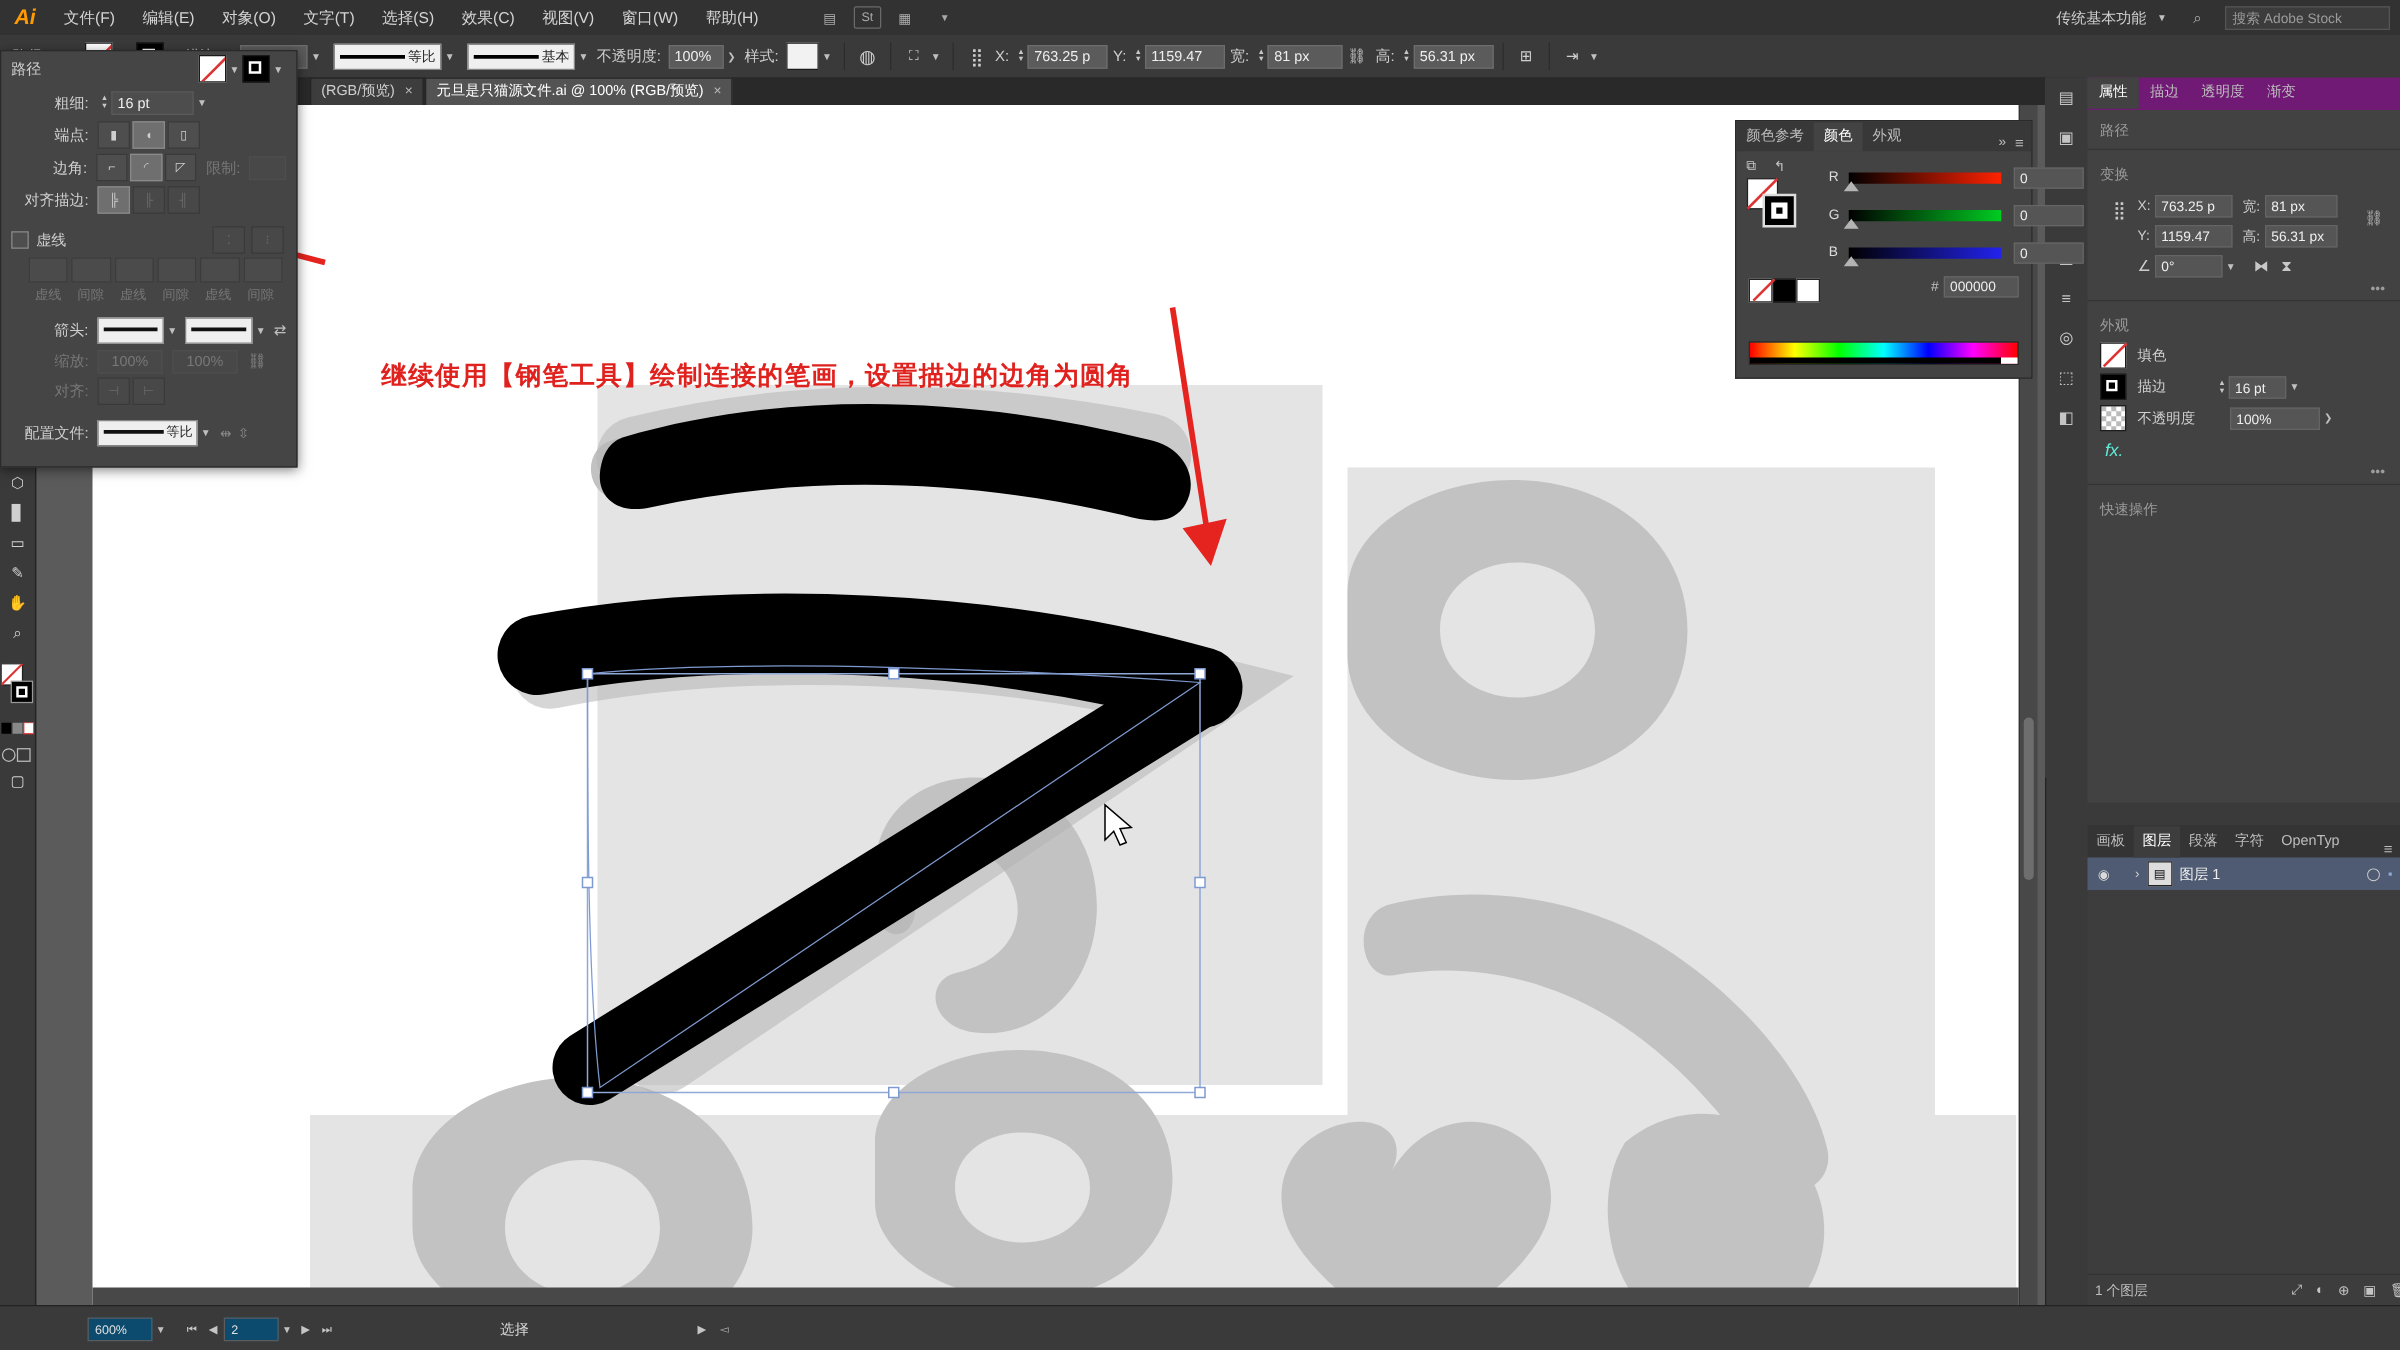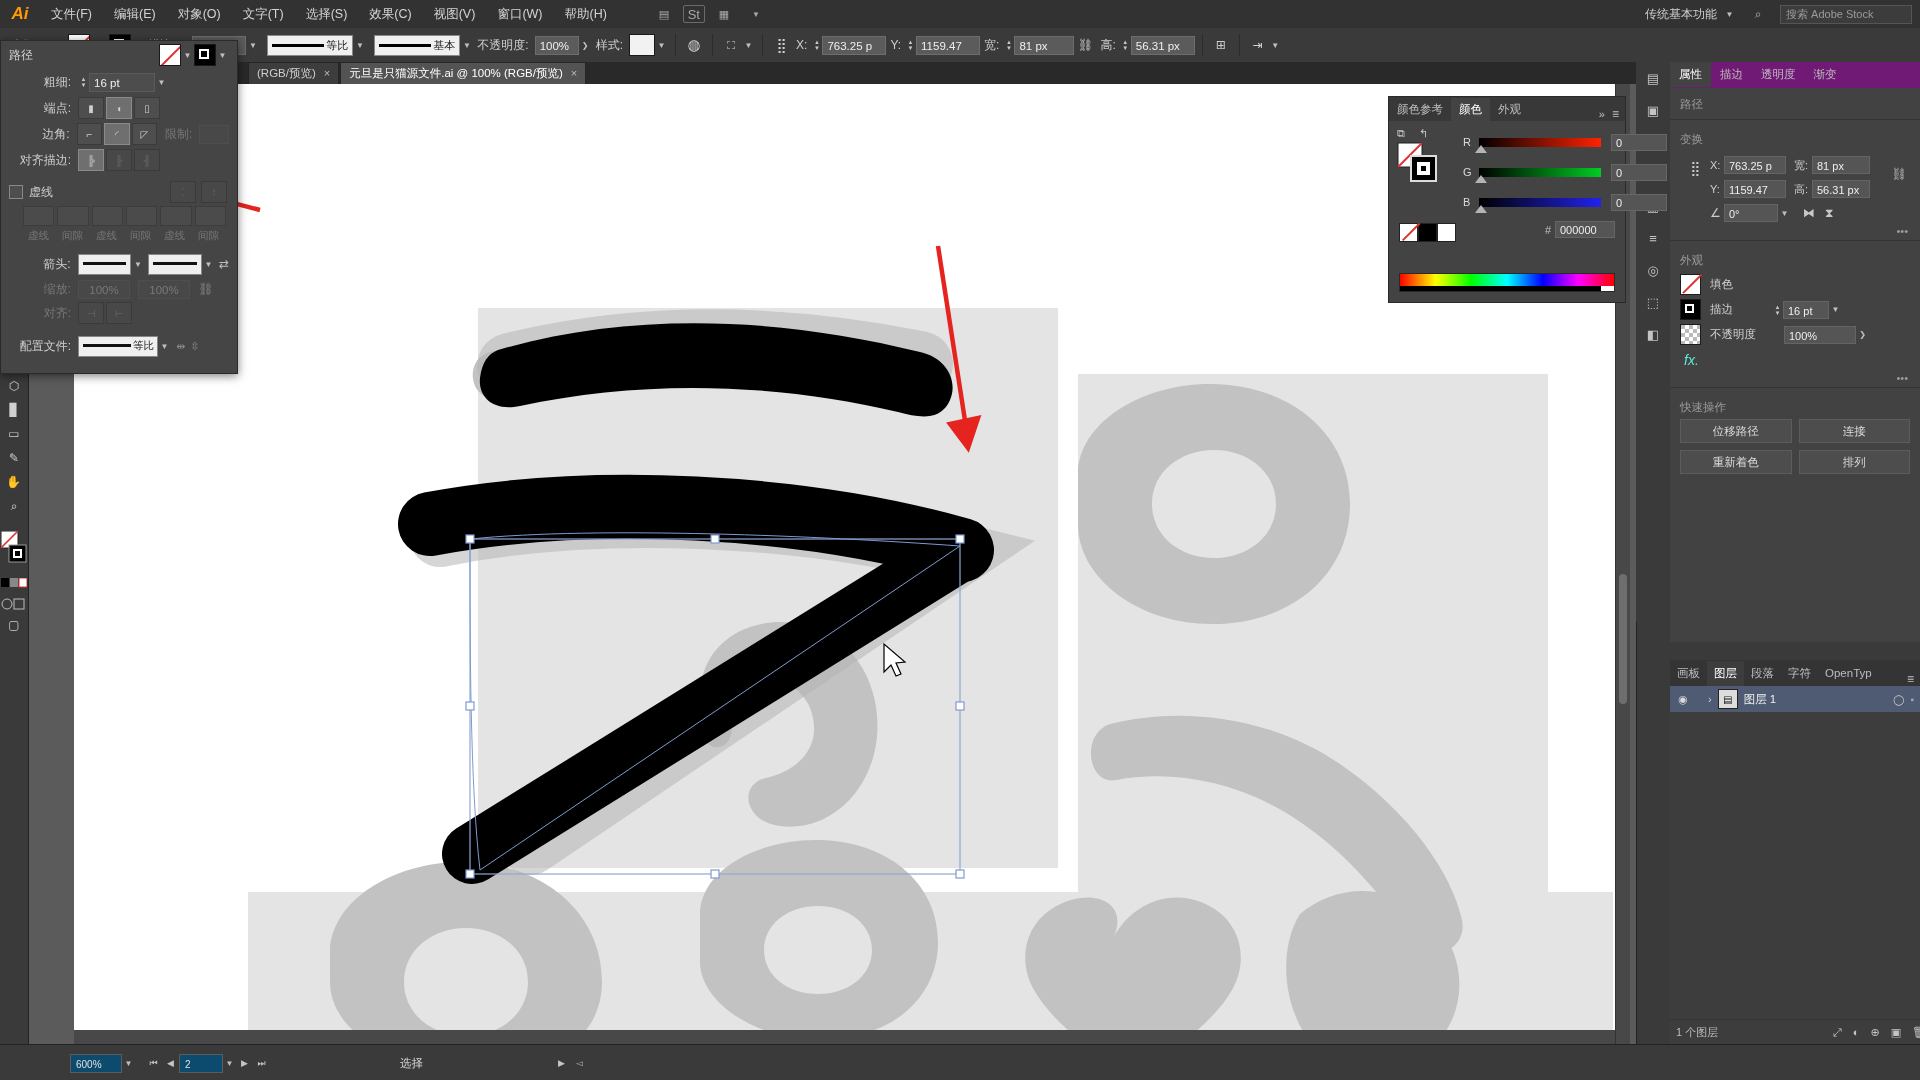--- a/index.html
+++ b/index.html
@@ -8,21 +8,21 @@
        font-size:12px;color:#c8c8c8;-webkit-font-smoothing:antialiased;}
   .abs{position:absolute;}
   
   #menubar{left:0;top:0;width:1920px;height:28px;background:#323232;
            border-bottom:1px solid #1c1c1c;display:flex;align-items:center;}
   #ai-logo{width:40px;height:28px;display:flex;align-items:center;justify-content:center;
            color:#ff9a00;font-weight:bold;font-size:17px;font-style:italic;}
   .menu-item{padding:0 11px;height:28px;line-height:28px;font-size:12.5px;color:#d4d4d4;cursor:default;}
   .mb-icon{width:26px;height:20px;margin:0 3px;display:flex;align-items:center;
            justify-content:center;color:#a8a8a8;font-size:11px;border-radius:2px;}
-  .mb-icon.boxed{border:1px solid #6a6a6a;width:20px;height:16px;font-size:13px;text-align:right;}
+  .mb-icon.boxed{border:1px solid #6a6a6a;width:20px;height:16px;font-size:10px;text-align:right;}
   #menu-right{margin-left:auto;display:flex;align-items:center;padding-right:8px;gap:6px;}
   #ws-name{font-size:12px;color:#cfcfcf;}
   .sbox{background:#3c3c3c;border:1px solid #555;height:17px;display:flex;align-items:center;
         padding:0 5px;font-size:11px;color:#9a9a9a;}
   
   #controlbar{left:0;top:28px;width:1920px;height:34px;background:#3a3a3a;
               border-bottom:1px solid #232323;display:flex;align-items:center;padding-left:6px;}
   .cb-label{font-size:12px;color:#cfcfcf;margin:0 6px 0 4px;white-space:nowrap;}
   .swatch{width:20px;height:20px;border:1px solid #1a1a1a;background:#fff;}
   .swatch.none{background:#fff;position:relative;overflow:hidden;}
@@ -309,20 +309,21 @@
 
   <svg width="1920" height="960" style="position:absolute;left:0;top:0;pointer-events:none">
     <g stroke="#e5231f" stroke-width="4.5" fill="#e5231f">
       <line x1="260" y1="126" x2="130" y2="92"></line>
       <polygon points="130,92 156,84 150,106"></polygon>
       <line x1="938" y1="162" x2="968" y2="356"></line>
       <polygon points="968,364 950,340 978,334"></polygon>
     </g>
   </svg>
 
+  <div id="annotation" class="abs">继续使用【钢笔工具】绘制连接的笔画，设置描边的边角为圆角</div>
 </div>
 
 <div id="vscroll" class="abs">
   <div id="vthumb"></div>
 </div>
 <div id="hscroll" class="abs"></div>
 
 <div id="toolbox" class="abs">
   <div style="height:290px"></div>
   <div class="tool">⬡</div>
@@ -587,26 +588,20 @@
     <div class="ap-lbl" style="width:74px">不透明度</div>
     <div class="xy-field" style="width:72px">100%</div>
     <div class="caret">❯</div>
   </div>
   <div class="ap-row">
     <div style="font-style:italic;font-size:14px;color:#5eead4;padding-left:4px">fx.</div>
   </div>
   <div style="text-align:right;padding-right:12px;font-size:11px;color:#9d9d9d">•••</div>
   <div class="pp-divider"></div>
   <div class="pp-sect">快速操作</div>
-  <div style="display:grid;grid-template-columns:1fr 1fr;gap:7px;padding:0 10px 0 10px">
-    <div class="qbtn">位移路径</div>
-    <div class="qbtn">连接</div>
-    <div class="qbtn">重新着色</div>
-    <div class="qbtn">排列</div>
-  </div>
 </div>
 
 <div id="layerspanel" class="abs">
   <div class="lp-tabs">
     <div class="lptab">画板</div>
     <div class="lptab active">图层</div>
     <div class="lptab">段落</div>
     <div class="lptab">字符</div>
     <div class="lptab">OpenTyp</div>
     <div style="margin-left:auto;padding-right:6px;font-size:12px;color:#c0c0c0">≡</div>

